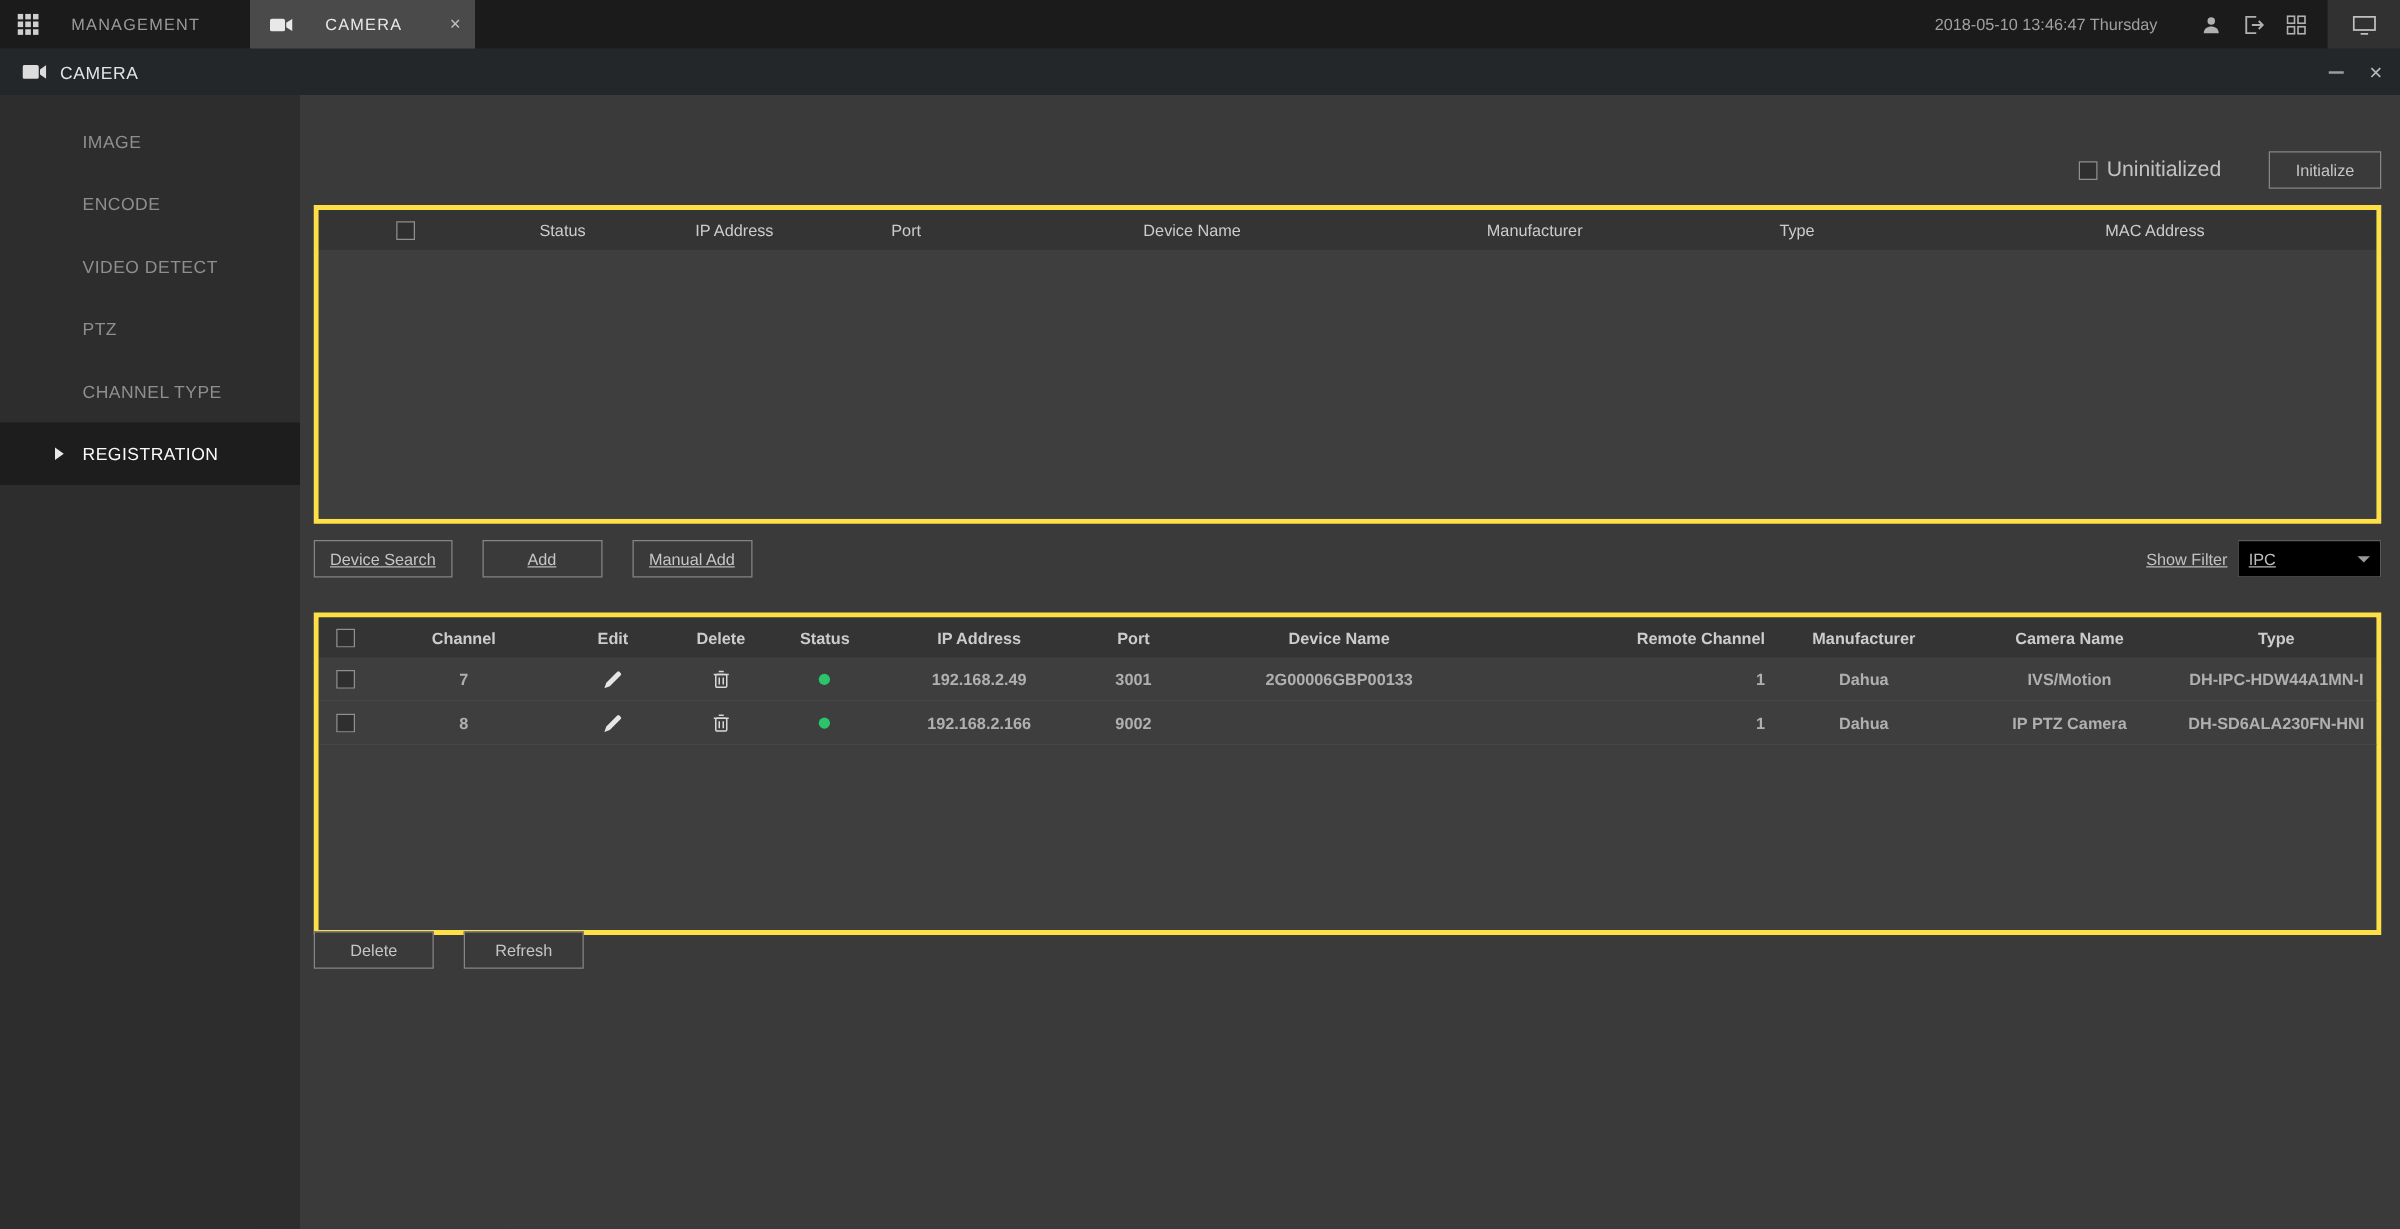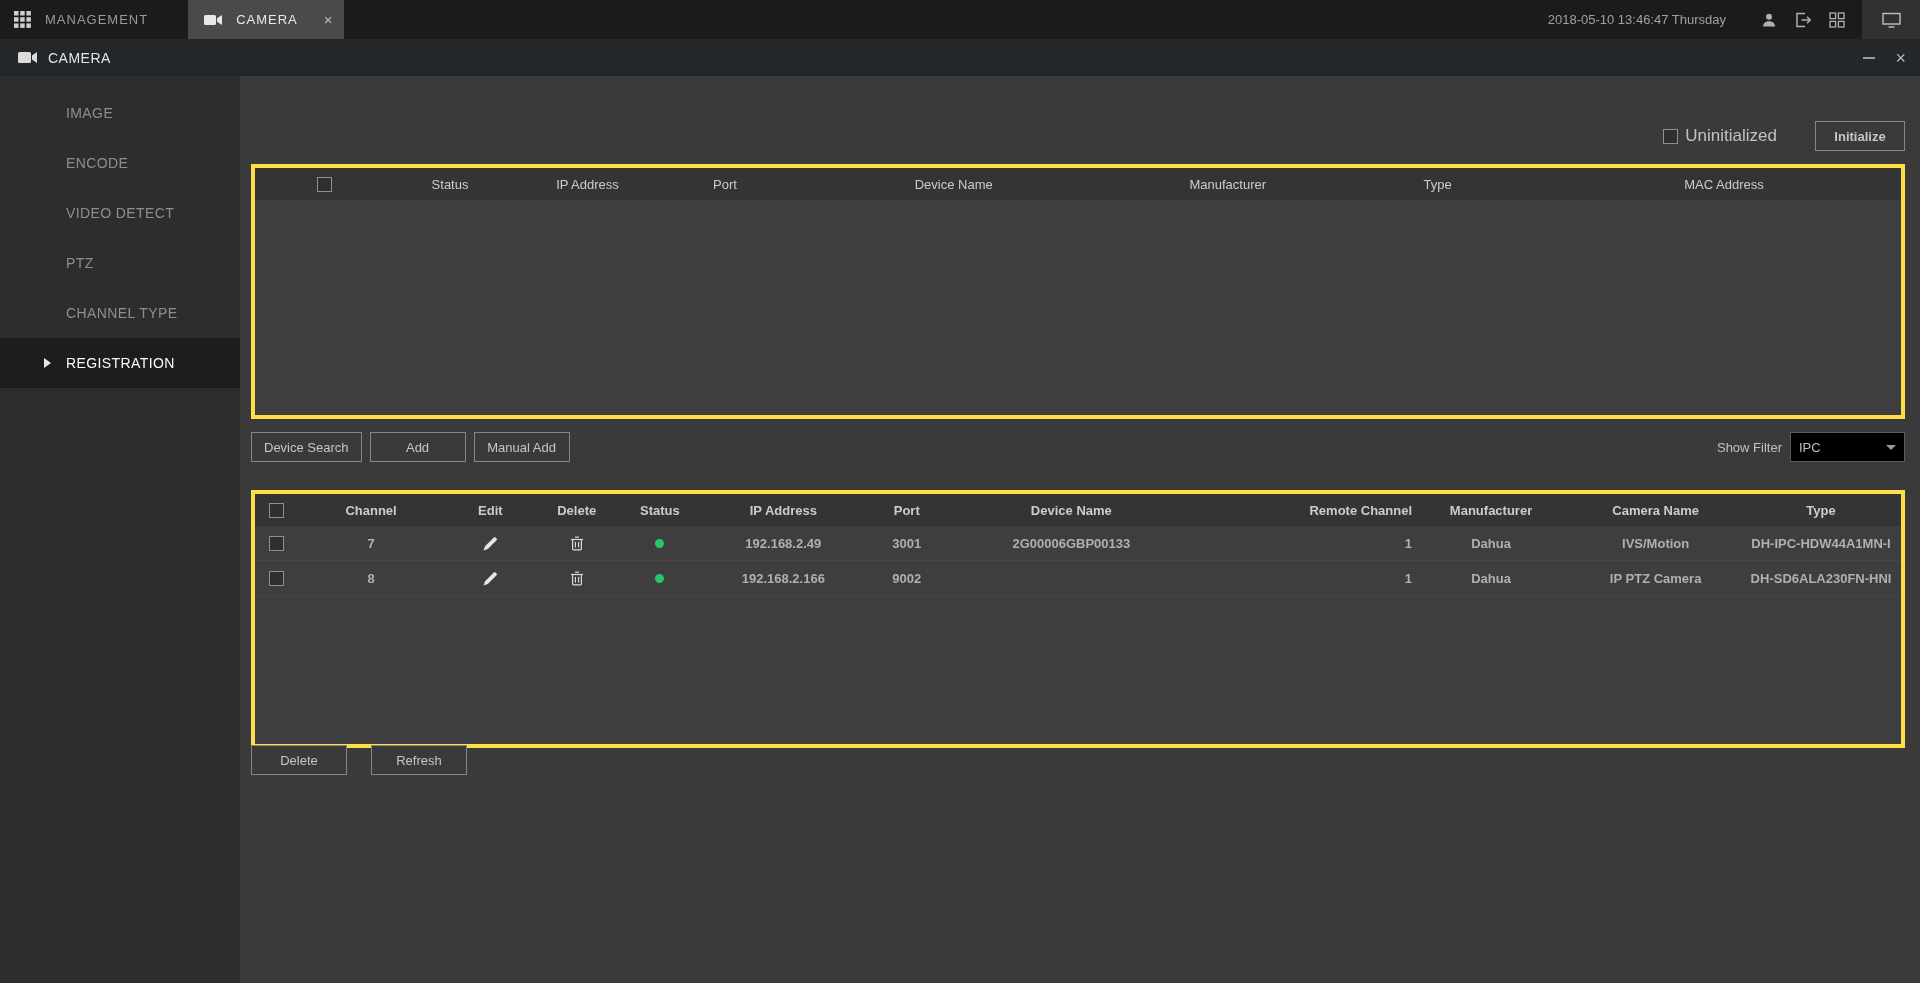--- a/index.html
+++ b/index.html
@@ -11,21 +11,21 @@
     position:relative;
     color:#b8b8b8;
   }
 
   
   .taskbar {
     position:absolute; top:0; left:0; right:0; height:39px;
     background:#1b1b1b; display:flex; align-items:center;
   }
   .tb-tab {
-    height:100%; display:flex; align-items:center; gap:14px;
+    height:100%; display:flex; align-items:center; gap:26px;
     padding:0 16px; font-size:13px; letter-spacing:1px; color:#9a9a9a;
     cursor:pointer;
   }
   .tb-tab.mgmt { padding-left:14px; margin-right:24px; }
   .tb-tab.active { background:#4a4a4a; color:#e8e8e8; padding-right:10px; }
   .tab-close { margin-left:12px; color:#c0c0c0; font-size:15px; line-height:1; cursor:pointer; }
   .tb-right { margin-left:auto; display:flex; align-items:center; height:100%; }
   .tb-datetime { font-size:13px; color:#a0a0a0; margin-right:26px; }
   .tb-icon { display:flex; align-items:center; justify-content:center; width:34px; height:100%; cursor:pointer; }
   .tb-endblock { width:58px; height:100%; background:#313131; display:flex; align-items:center; justify-content:center; margin-left:8px; cursor:pointer; }
@@ -68,21 +68,21 @@
     width:15px; height:15px; border:1px solid #8f8f8f; background:#2f2f2f;
     display:inline-block; cursor:pointer; flex:none;
   }
   .init-row .lbl { font-size:17px; color:#c2c2c2; margin-left:7px; }
   .btn {
     height:30px; min-width:96px; padding:0 12px;
     background:#3a3a3a; border:1px solid #858585; color:#c6c6c6;
     font-size:13px; display:inline-flex; align-items:center; justify-content:center;
     cursor:pointer; white-space:nowrap;
   }
-  .init-row .btn { margin-left:38px; min-width:90px;font-weight:bold; }
+  .init-row .btn { margin-left:38px; min-width:90px; }
 
   
   .tbl { position:absolute; left:11px; right:15px; border:4px solid #fde047; }
   .tbl-header {
     display:flex; height:32px; align-items:center;
     background:#343434; color:#cccccc; font-size:13px;
   }
   .tbl-body { background:#3e3e3e; }
   .trow {
     display:flex; height:35px; align-items:center;
@@ -101,21 +101,21 @@
   .t2c0{width:2.6%;} .t2c1{width:8.9%;} .t2c2{width:5.6%;} .t2c3{width:4.9%;}
   .t2c4{width:5.2%;} .t2c5{width:9.8%;} .t2c6{width:5.2%;} .t2c7{width:14.8%;}
   .t2c8{width:13.3%;text-align:right;} .t2c9{width:9.6%;} .t2c10{width:10.4%;} .t2c11{width:9.7%;}
 
   .dot { width:9px; height:9px; border-radius:50%; background:#2bc46a; display:inline-block; }
   .icon-btn { display:inline-flex; align-items:center; justify-content:center; width:22px; height:22px; cursor:pointer; }
 
   
   .actions-row {
     position:absolute; top:356px; left:11px; right:15px; height:30px;
-    display:flex; align-items:center; gap:8px;
+    display:flex; align-items:center; gap:24px;text-decoration:underline;
   }
   .filter-group { margin-left:auto; display:flex; align-items:center; }
   .filter-group .lbl { font-size:13px; color:#c2c2c2; margin-right:8px; }
   .dropdown {
     width:115px; height:30px; background:#000000; border:1px solid #5a5a5a;
     display:flex; align-items:center; padding:0 8px; font-size:13px; color:#bdbdbd;
     position:relative; cursor:pointer;text-align:center;
   }
   .dd-arrow {
     position:absolute; right:8px; top:50%; margin-top:-2px;

